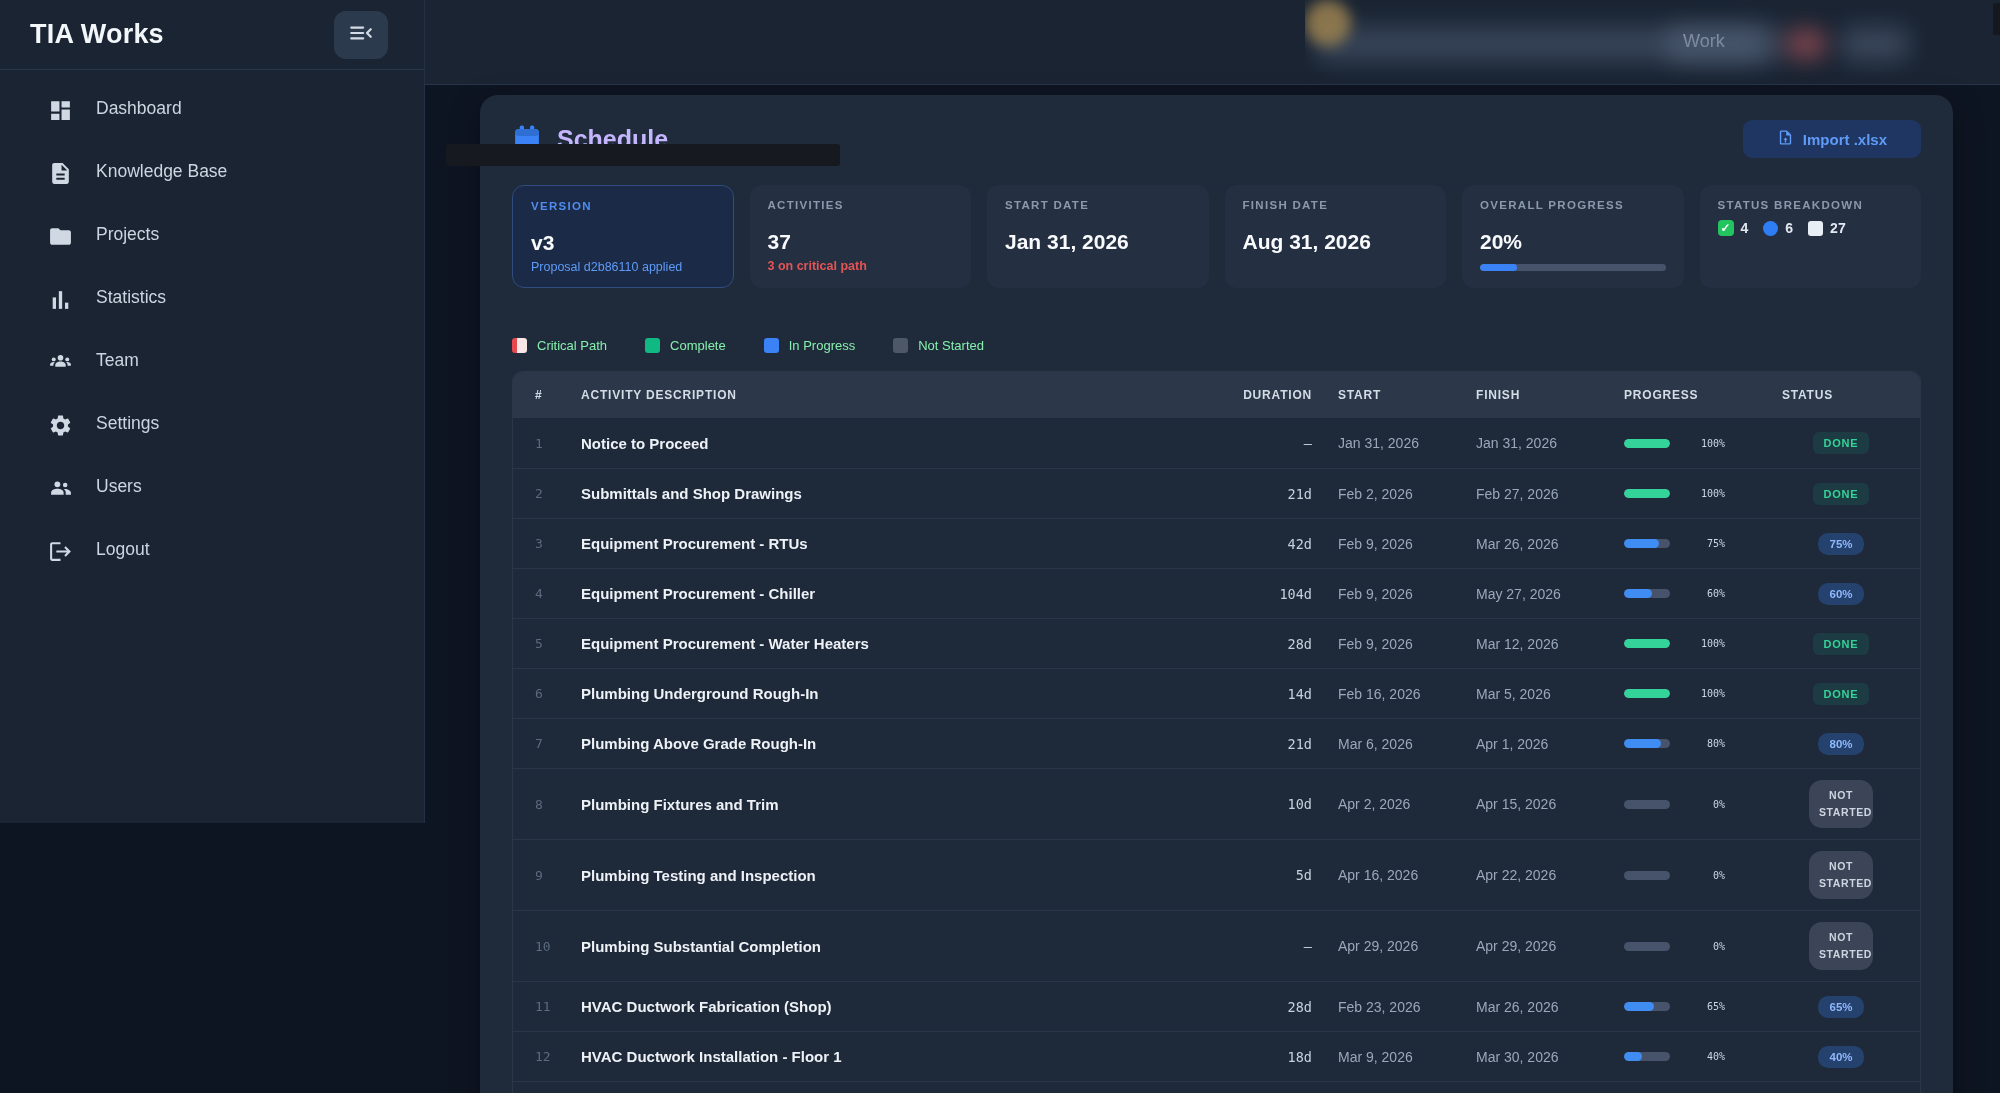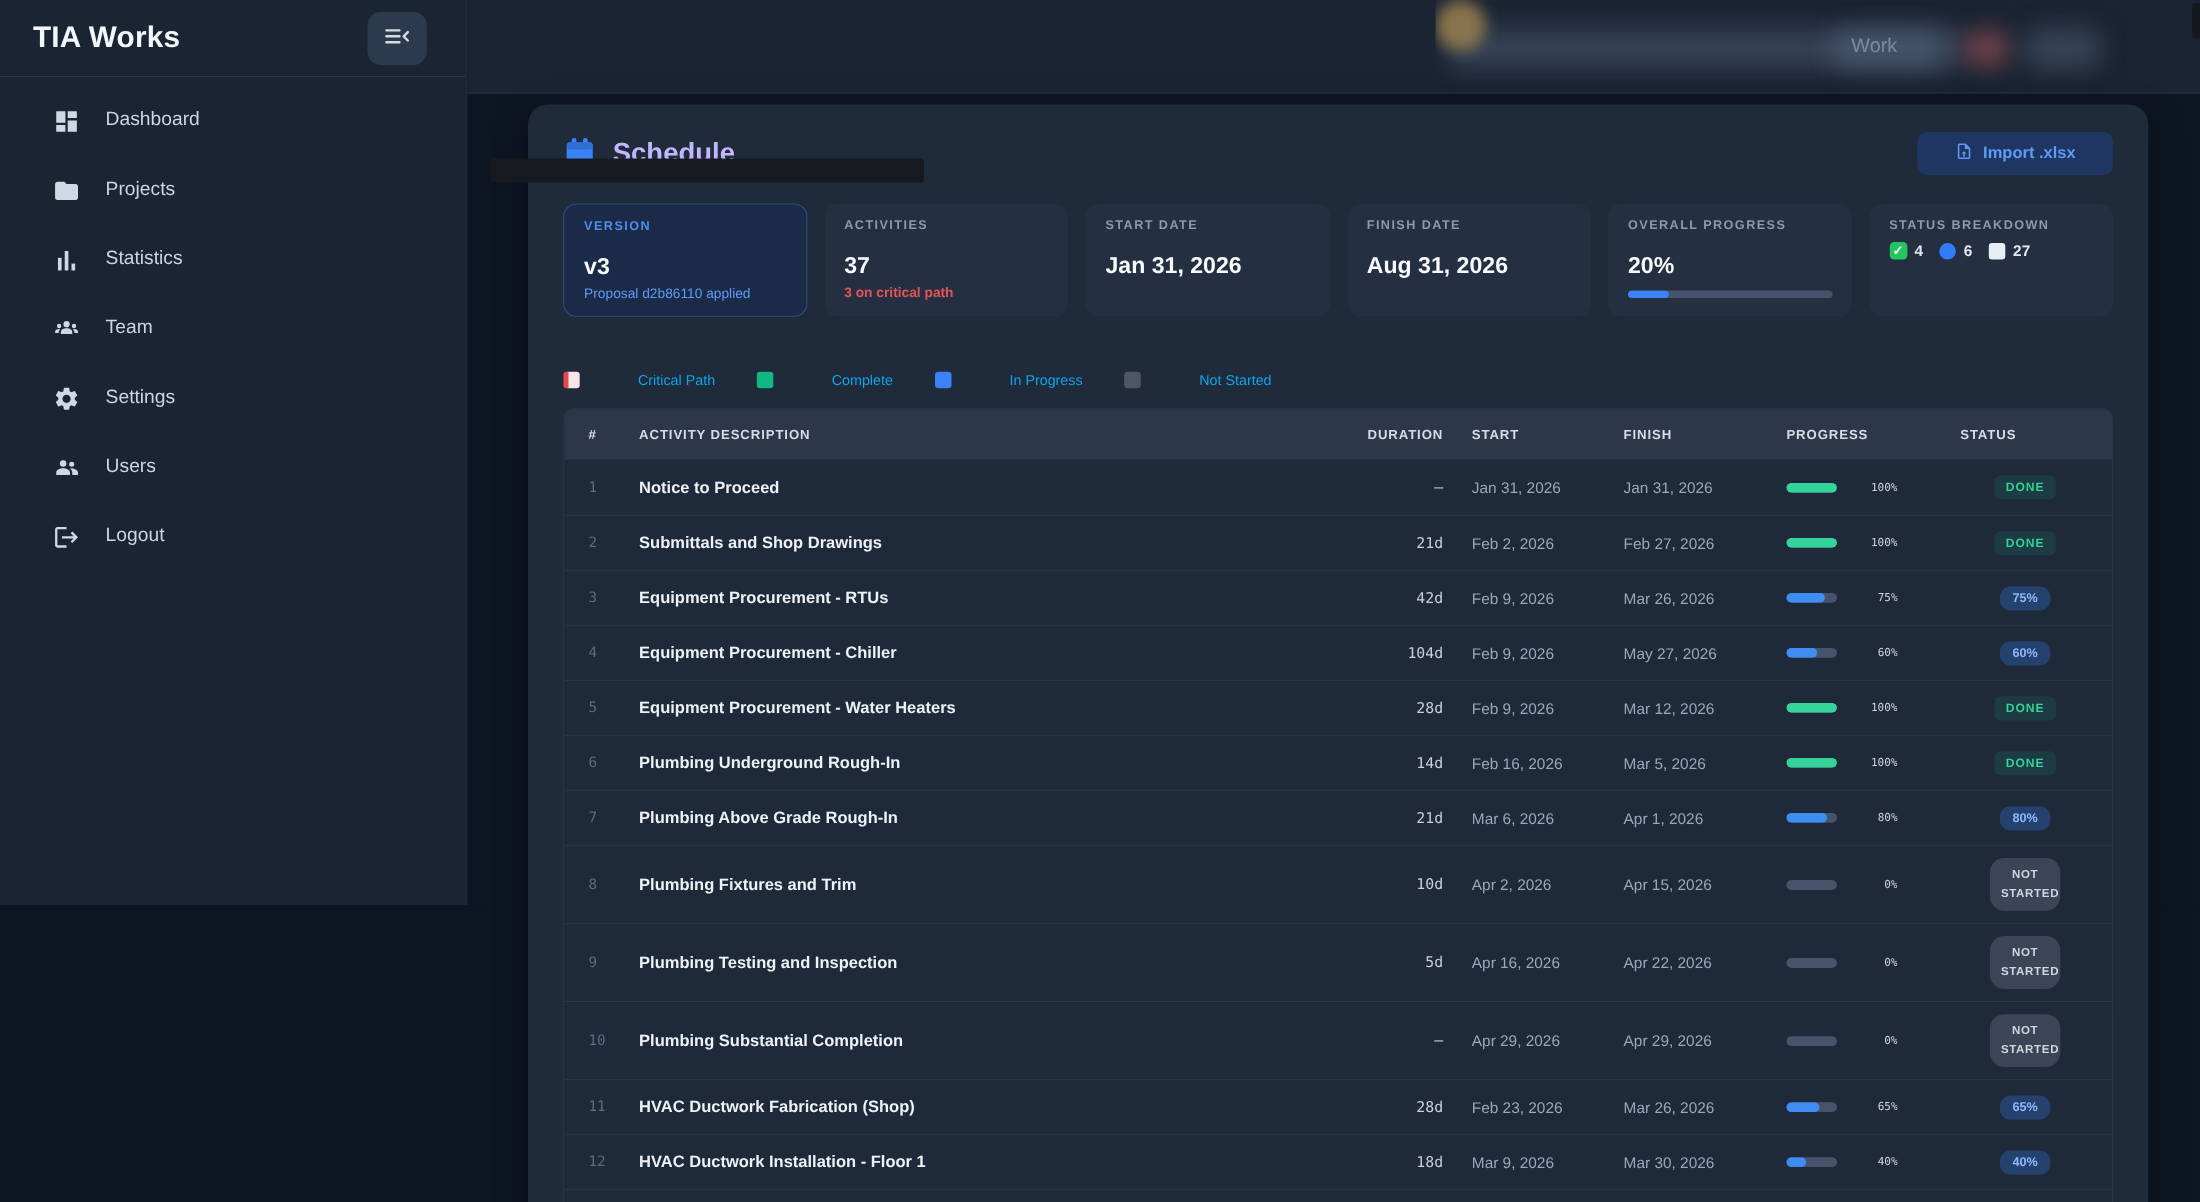--- a/index.html
+++ b/index.html
@@ -57,21 +57,21 @@
   .breakdown-row { display:flex; align-items:center; gap:7px; margin-top:9px; }
   .bd-num { font-size:14px; font-weight:600; color:#e2e8f0; margin-right:8px; }
   .bd-check { width:16px; height:16px; border-radius:4px; background:#22c55e; color:#fff; font-size:12px; font-weight:700; display:flex; align-items:center; justify-content:center; }
   .bd-circle { width:15px; height:15px; border-radius:50%; background:#2f7df4; }
   .bd-square { width:15px; height:15px; border-radius:3px; background:#e8eef5; }
 
   
   .legend { display:flex; align-items:center; gap:38px; margin-top:50px; }
   .legend-item { display:flex; align-items:center; gap:10px; }
   .legend-swatch { width:15px; height:15px; border-radius:3px; }
-  .legend-label { font-size:13px; color:#0ea5e9;margin-left:43px; }
+  .legend-label { font-size:13px; color:#86efac; }
 
   
   .table { margin-top:18px; border:1px solid #2a3748; border-radius:10px 10px 0 0; overflow:hidden; }
   .trow, .thead-row { display:grid; grid-template-columns:46px 1fr 112px 138px 148px 158px 118px; align-items:center; padding:0 20px 0 22px; }
   .thead-row { background:#2c3849; height:46px; }
   .th { font-size:12px; font-weight:700; letter-spacing:.8px; color:#d4dce6; }
   .th.right { text-align:right; }
   .trow { background:#1e2939; height:50px; }
   .trow.tall { height:71px; }
   .trow + .trow { border-top:1px solid #2a3648; }
@@ -110,20 +110,26 @@
     </div>
     <nav class="sidebar-nav" id="sidebar-nav">
         <div class="nav-item">
           <span><svg viewBox="0 0 24 24" fill="#cfd8e3">
               <path d="M3 13h8V3H3v10zm0 8h8v-6H3v6zm10 0h8V11h-8v10zm0-18v6h8V3h-8z"></path>
             </svg></span>
           <span class="nav-label">Dashboard</span>
         </div>
         <div class="nav-item">
           <span><svg viewBox="0 0 24 24" fill="#cfd8e3">
+              <path d="M14 2H6c-1.1 0-2 .9-2 2v16c0 1.1.9 2 2 2h12c1.1 0 2-.9 2-2V8l-6-6zm2 16H8v-2h8v2zm0-4H8v-2h8v2zm-3-5V3.5L18.5 9H13z"></path>
+            </svg></span>
+          <span class="nav-label">Knowledge Base</span>
+        </div>
+        <div class="nav-item">
+          <span><svg viewBox="0 0 24 24" fill="#cfd8e3">
               <path d="M10 4H4c-1.1 0-2 .9-2 2v12c0 1.1.9 2 2 2h16c1.1 0 2-.9 2-2V8c0-1.1-.9-2-2-2h-8l-2-2z"></path>
             </svg></span>
           <span class="nav-label">Projects</span>
         </div>
         <div class="nav-item">
           <span><svg viewBox="0 0 24 24" fill="#cfd8e3">
               <rect x="4.5" y="10" width="3.2" height="11"></rect>
               <rect x="10.4" y="4" width="3.2" height="17"></rect>
               <rect x="16.3" y="15" width="3.2" height="6"></rect>
             </svg></span>

